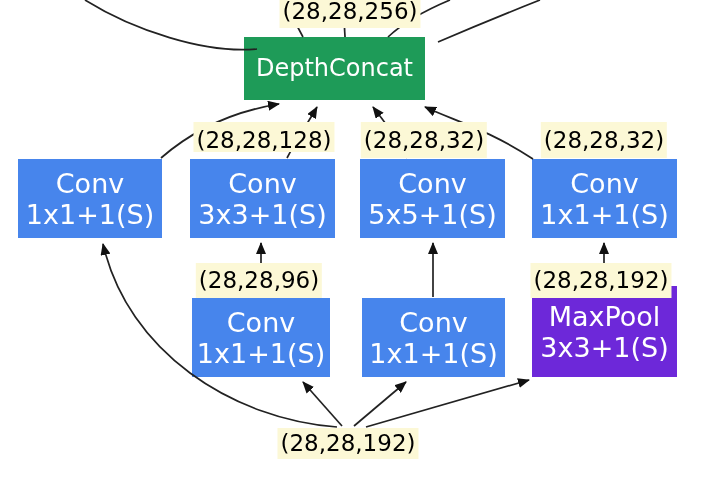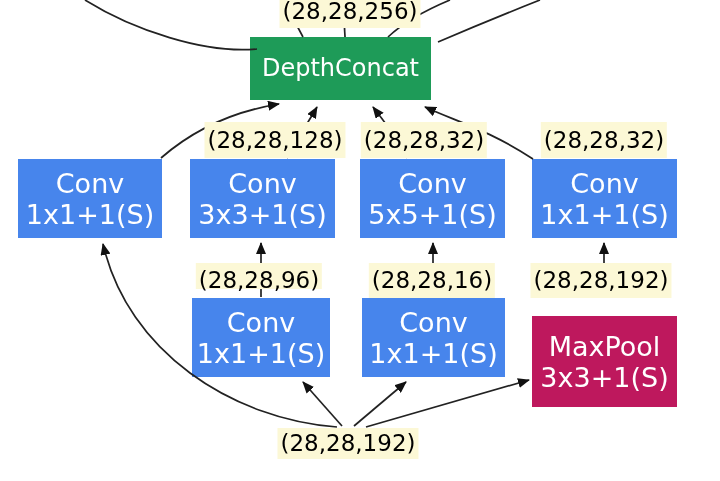--- a/index.html
+++ b/index.html
@@ -52,36 +52,35 @@
         <path d="M533,159 C489,130 455,121 425,107" fill="none" stroke="#222222" stroke-width="1.7" marker-end="url(#ah)"></path>
         <path d="M261,297 L261,243" fill="none" stroke="#222222" stroke-width="1.7" marker-end="url(#ah)"></path>
         <path d="M433,297 L433,243" fill="none" stroke="#222222" stroke-width="1.7" marker-end="url(#ah)"></path>
         <path d="M604,297 L604,243" fill="none" stroke="#222222" stroke-width="1.7" marker-end="url(#ah)"></path>
         <path d="M337,427 C232,419 128,352 103,244" fill="none" stroke="#222222" stroke-width="1.7" marker-end="url(#ah)"></path>
         <path d="M342,426 L303,382" fill="none" stroke="#222222" stroke-width="1.7" marker-end="url(#ah)"></path>
         <path d="M354,426 L406,382" fill="none" stroke="#222222" stroke-width="1.7" marker-end="url(#ah)"></path>
         <path d="M366,427 L529,380" fill="none" stroke="#222222" stroke-width="1.7" marker-end="url(#ah)"></path>
       </g>
   </svg>
-<div class="node node-concat" style="left: 250px; top: 37px; width: 181px; height: 63px; background: rgb(30, 155, 88); color: rgb(255, 255, 255);">DepthConcat</div>
+<div class="node node-concat" style="left: 244px; top: 37px; width: 181px; height: 63px; background: rgb(30, 155, 88); color: rgb(255, 255, 255);">DepthConcat</div>
     <div class="node node-conv" style="left: 18px; top: 159px; width: 144px; height: 79px; background: rgb(71, 133, 236); color: rgb(255, 255, 255);">Conv
 1x1+1(S)</div>
     <div class="node node-conv" style="left: 190px; top: 159px; width: 145px; height: 79px; background: rgb(71, 133, 236); color: rgb(255, 255, 255);">Conv
 3x3+1(S)</div>
     <div class="node node-conv" style="left: 360px; top: 159px; width: 145px; height: 79px; background: rgb(71, 133, 236); color: rgb(255, 255, 255);">Conv
 5x5+1(S)</div>
     <div class="node node-conv" style="left: 532px; top: 159px; width: 145px; height: 79px; background: rgb(71, 133, 236); color: rgb(255, 255, 255);">Conv
 1x1+1(S)</div>
     <div class="node node-conv" style="left: 192px; top: 298px; width: 138px; height: 79px; background: rgb(71, 133, 236); color: rgb(255, 255, 255);">Conv
 1x1+1(S)</div>
     <div class="node node-conv" style="left: 362px; top: 298px; width: 143px; height: 79px; background: rgb(71, 133, 236); color: rgb(255, 255, 255);">Conv
 1x1+1(S)</div>
-    <div class="node node-pool" style="left: 532px; top: 316px; width: 145px; height: 91px; background: #be185d; color: rgb(255, 255, 255);">MaxPool
+    <div class="node node-pool" style="left: 532px; top: 286px; width: 145px; height: 91px; background: #6d28d9; color: rgb(255, 255, 255);">MaxPool
 3x3+1(S)</div>
     <div class="shape-label" style="left: 350px; top: -6px; height: 34px; line-height: 34px; background: rgb(252, 248, 214); color: rgb(0, 0, 0);">(28,28,256)</div>
-    <div class="shape-label" style="left: 264px; top: 122px; height: 36px; line-height: 36px; background: rgb(252, 248, 214); color: rgb(0, 0, 0); margin-left: 11px;">(28,28,128)</div>
+    <div class="shape-label" style="left: 264px; top: 122px; height: 30px; line-height: 36px; background: rgb(252, 248, 214); color: rgb(0, 0, 0);">(28,28,128)</div>
     <div class="shape-label" style="left: 424px; top: 122px; height: 36px; line-height: 36px; background: rgb(252, 248, 214); color: rgb(0, 0, 0);">(28,28,32)</div>
     <div class="shape-label" style="left: 604px; top: 122px; height: 36px; line-height: 36px; background: rgb(252, 248, 214); color: rgb(0, 0, 0);">(28,28,32)</div>
-    <div class="shape-label" style="left: 259px; top: 263px; height: 26px; line-height: 35px; background: rgb(252, 248, 214); color: rgb(0, 0, 0);">(28,28,96)</div>
-    <div class="shape-label" style="left: 432px; top: 263px; height: 35px; line-height: 35px; background: rgb(252, 248, 214); color: rgb(0, 0, 0);">(28,28,16)</div>
+    <div class="shape-label" style="left: 259px; top: 263px; height: 35px; line-height: 35px; background: rgb(252, 248, 214); color: rgb(0, 0, 0);">(28,28,96)</div>
     <div class="shape-label" style="left: 601px; top: 263px; height: 35px; line-height: 35px; background: rgb(252, 248, 214); color: rgb(0, 0, 0);">(28,28,192)</div>
     <div class="shape-label" style="left: 348px; top: 428px; height: 31px; line-height: 31px; background: rgb(252, 248, 214); color: rgb(0, 0, 0);">(28,28,192)</div>
   </div>
 
 </body></html>

